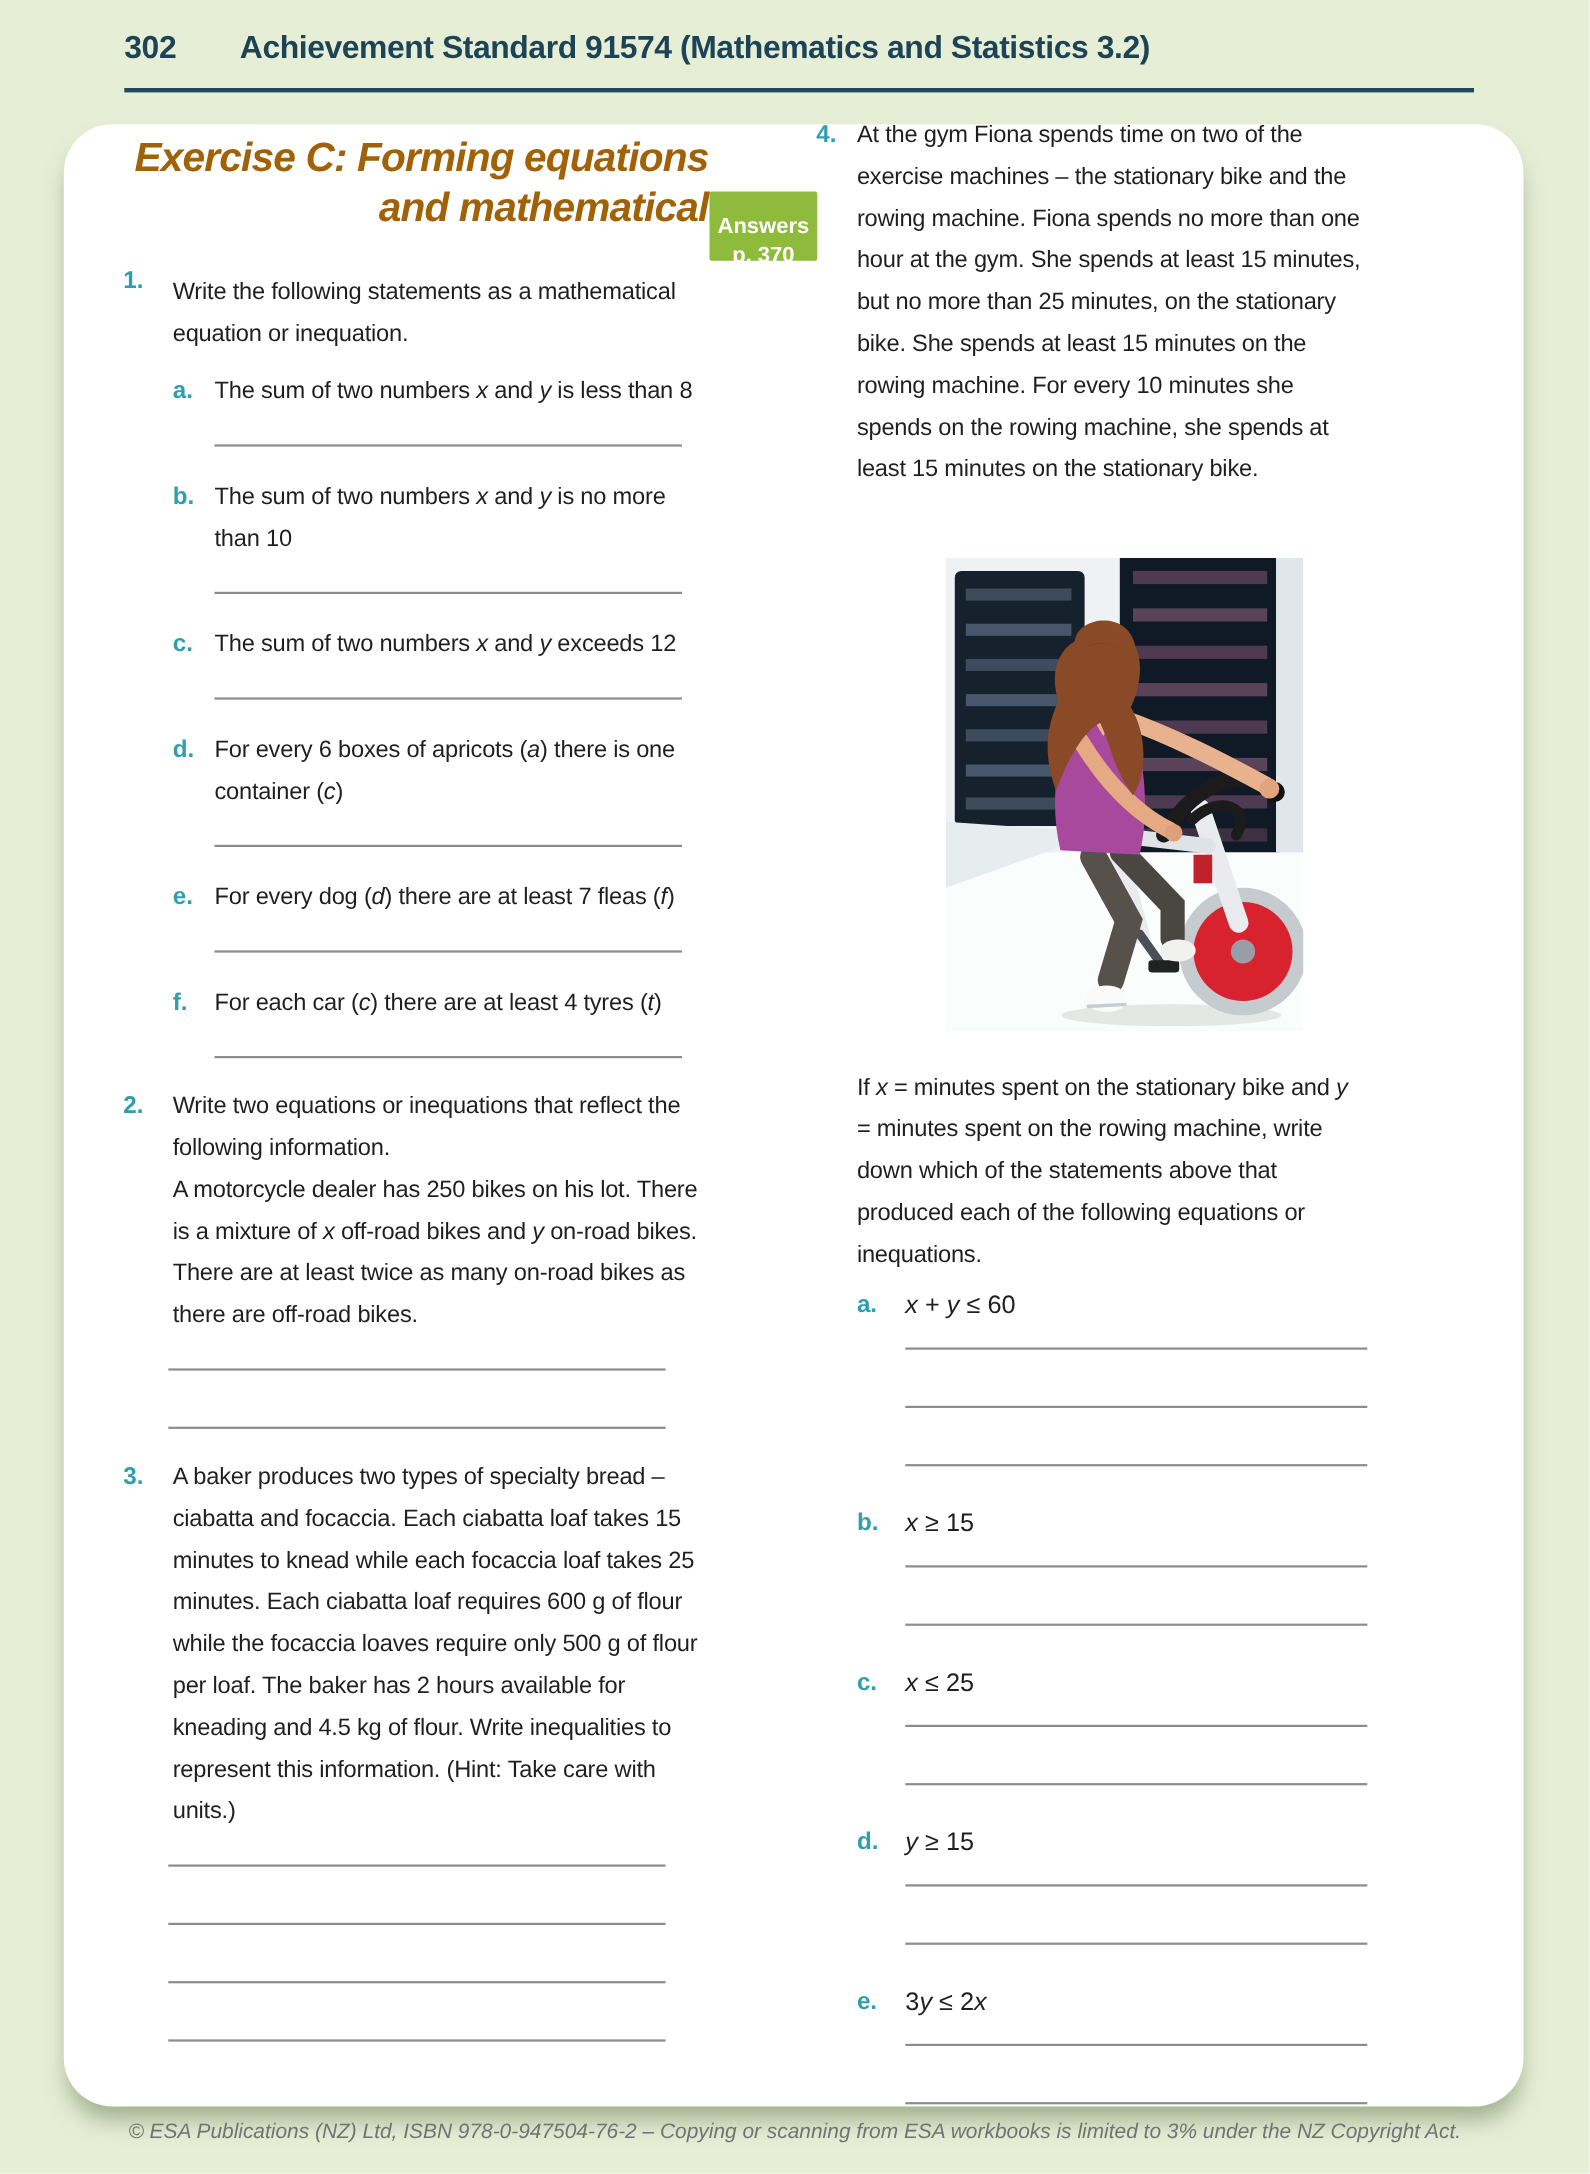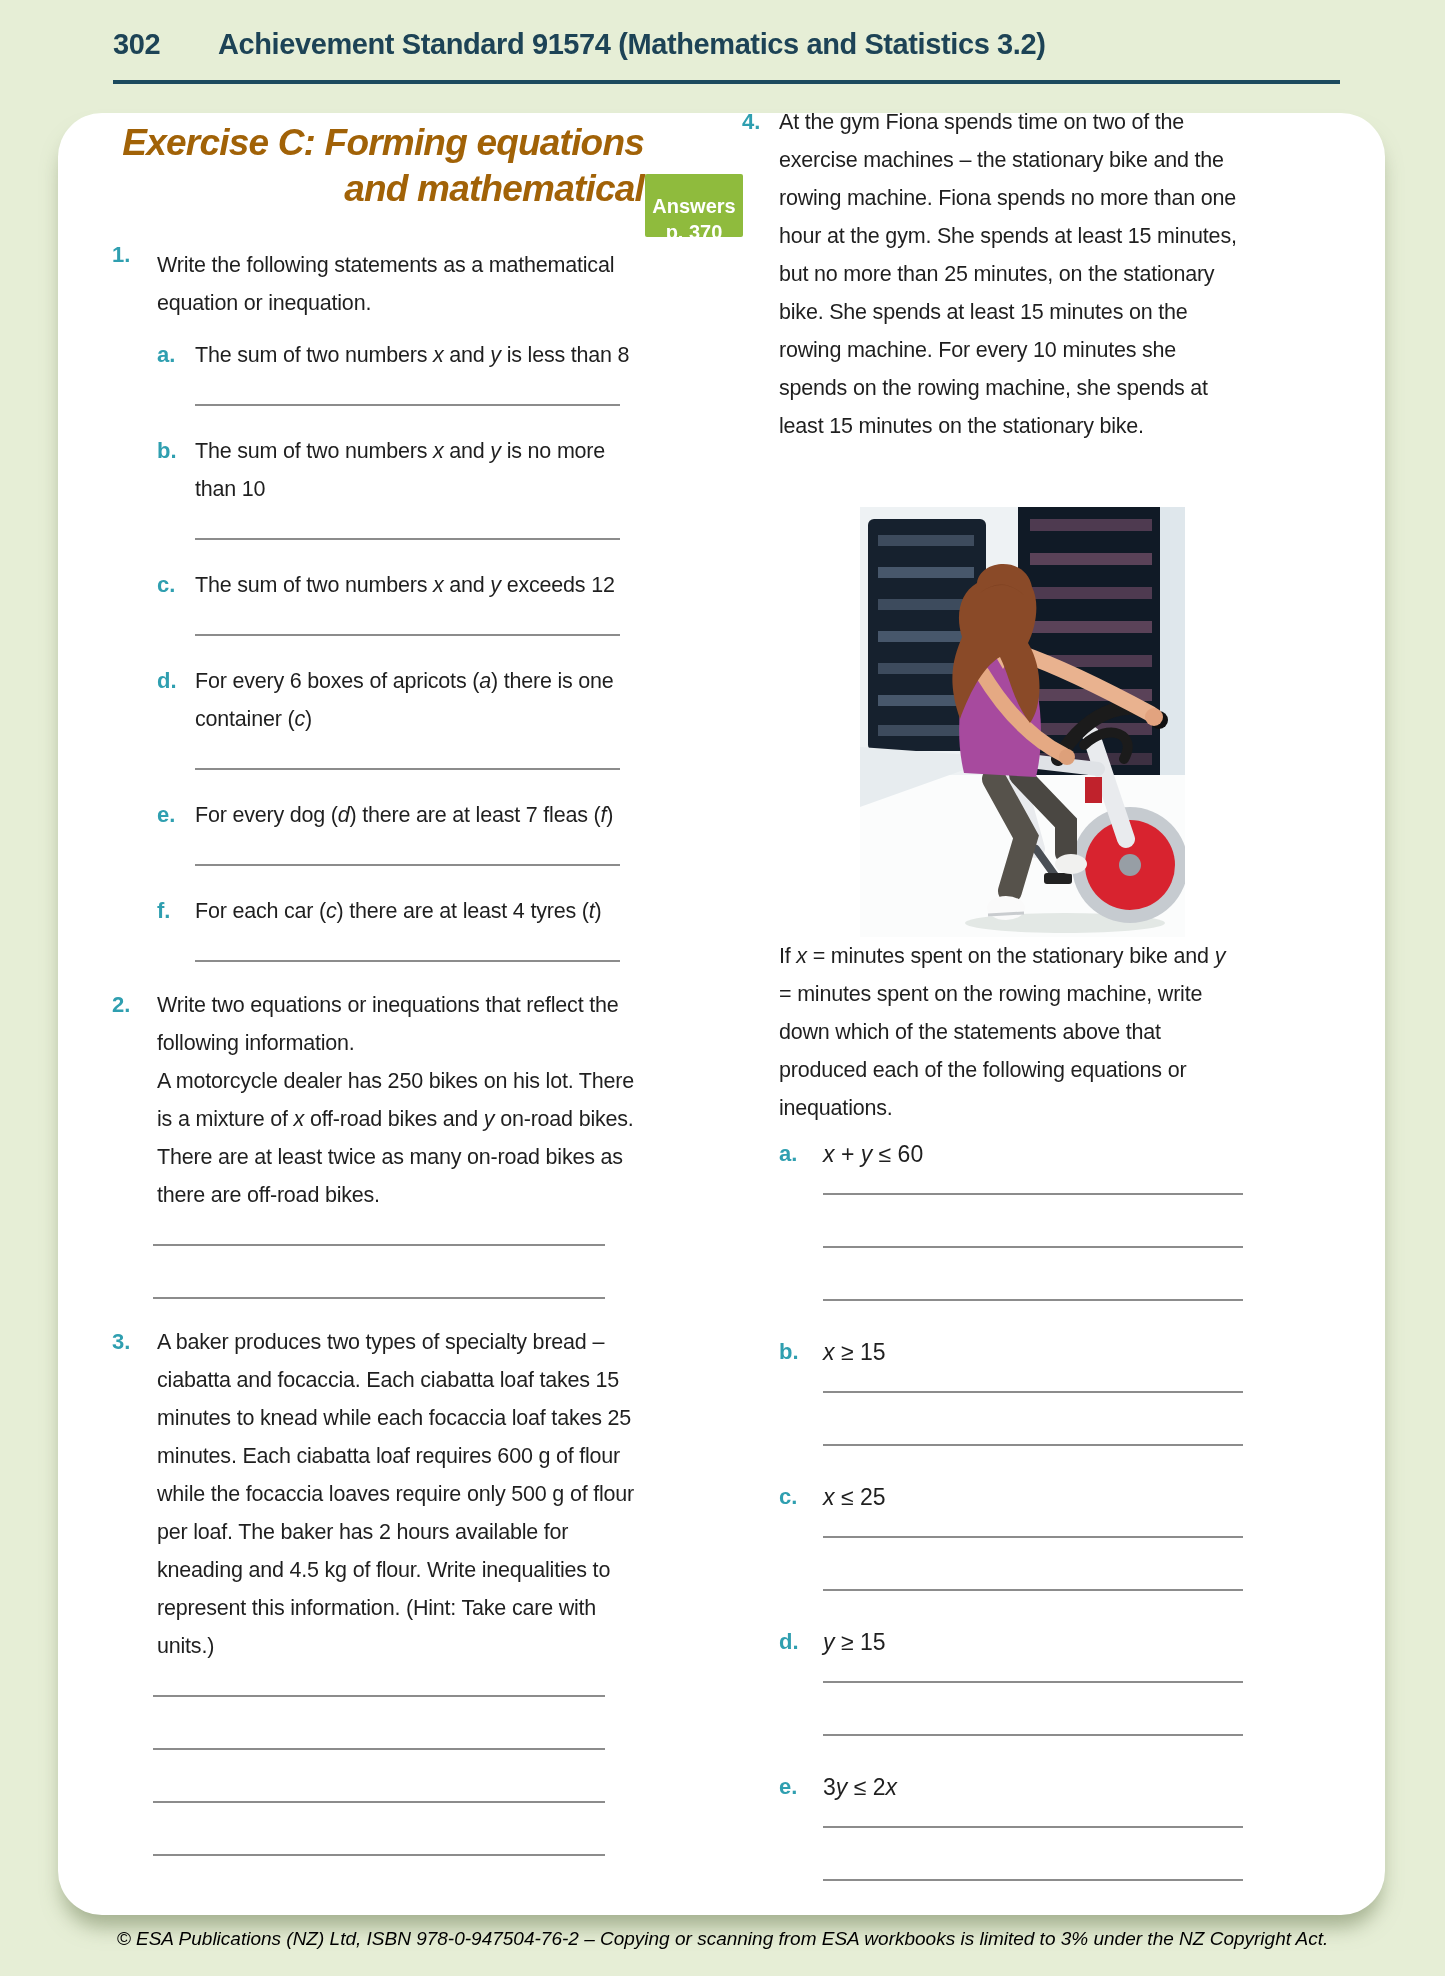--- a/index.html
+++ b/index.html
@@ -52,25 +52,25 @@
   .ibody .ans-line + .ans-line{margin-top:51px;}
   .col-right .ibody .ans-line{margin-top:20px;width:420px;}
   .col-right .ibody .ans-line + .ans-line{margin-top:51px;}
   .q-line{border-bottom:2px solid #8c8c8c;height:0;margin-top:30px;width:452px;margin-left:-4px;}
   .q-line + .q-line{margin-top:51px;}
   .q1-intro{margin-top:10px;}
   .q1-intro + .item{margin-top:14px;}
   
   .photo{width:325px;height:430px;margin:62px 0 0 81px;overflow:hidden;}
   .photo svg{display:block;}
-  .note{}
+  .note{margin-top:32px;}
   .q4 .item-a{margin-top:8px;}
   
   .footer{position:absolute;top:1928px;left:0;width:100%;text-align:center;
-    font-style:italic;font-size:19px;color:#000000;letter-spacing:0;}
+    font-style:italic;font-size:19px;color:#737373;letter-spacing:0;}
   i{font-style:italic;}
 </style>
 </head>
 <body>
 
 <div class="page-header">
   <span class="pnum">302</span><span>Achievement Standard 91574 (Mathematics and Statistics 3.2)</span>
 </div>
 <div class="header-rule"></div>
 

